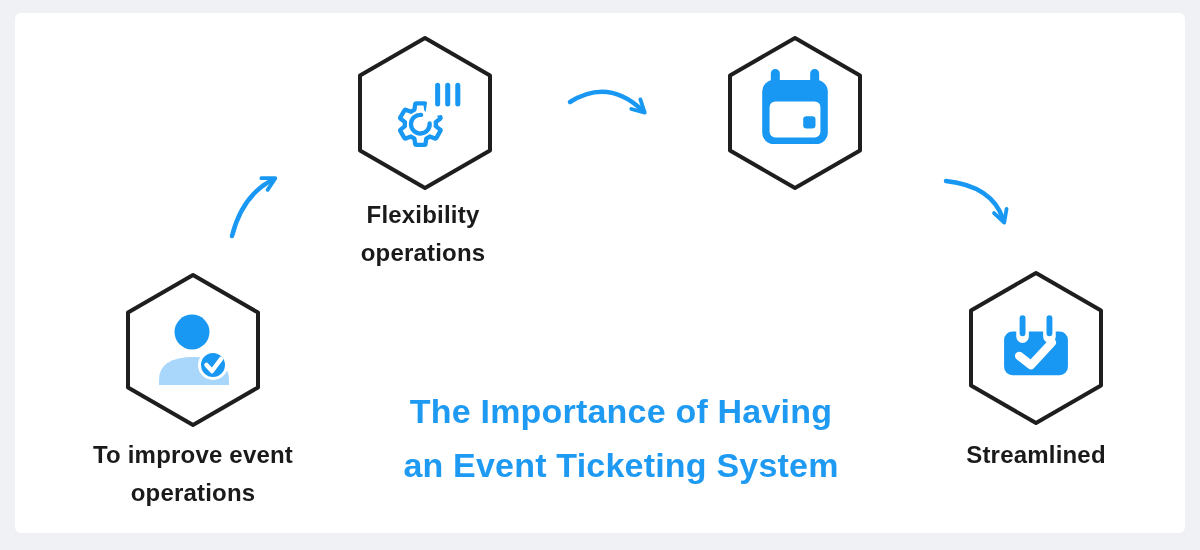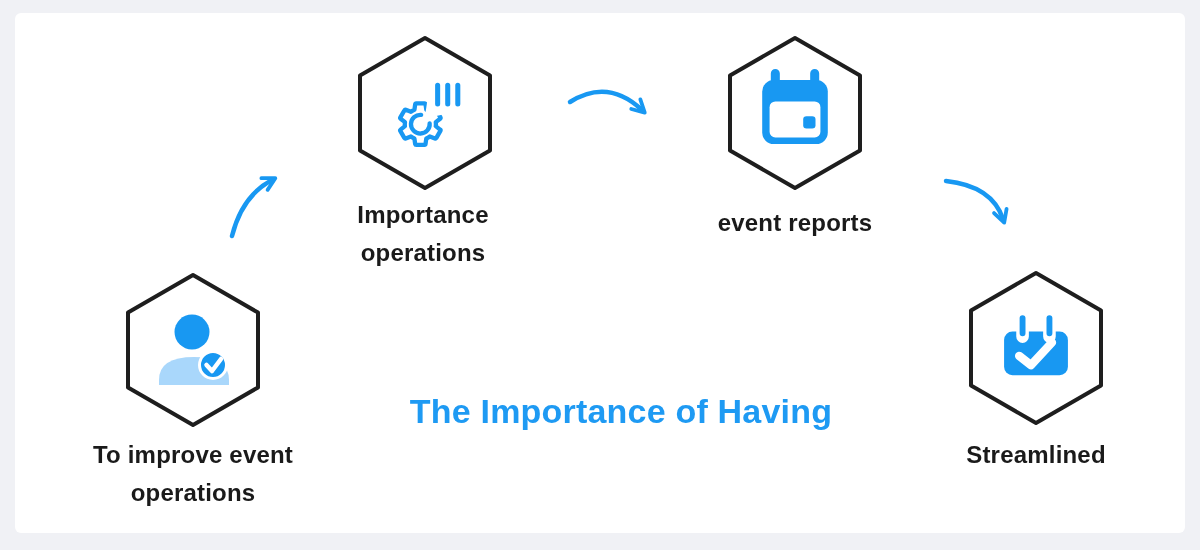--- a/index.html
+++ b/index.html
@@ -64,49 +64,49 @@
   <svg class="abs" style="left:38px;top:44px;" width="72" height="75" viewBox="0 0 100 104">
     <g transform="translate(2,28) scale(3)">
       <path d="M19.14 12.94c.04-.3.06-.61.06-.94 0-.32-.02-.64-.07-.94l2.03-1.58c.18-.14.23-.41.12-.61l-1.92-3.32c-.12-.22-.37-.29-.59-.22l-2.39.96c-.5-.38-1.03-.7-1.62-.94l-.36-2.54c-.04-.24-.24-.41-.48-.41h-3.84c-.24 0-.43.17-.47.41l-.36 2.54c-.59.24-1.13.57-1.62.94l-2.39-.96c-.22-.08-.47 0-.59.22L2.74 8.87c-.12.21-.08.47.12.61l2.03 1.58c-.05.3-.09.63-.09.94 0 .31.02.64.07.94l-2.03 1.58c-.18.14-.23.41-.12.61l1.92 3.32c.12.22.37.29.59.22l2.39-.96c.5.38 1.03.7 1.62.94l.36 2.54c.05.24.24.41.48.41h3.84c.24 0 .44-.17.47-.41l.36-2.54c.59-.24 1.13-.56 1.62-.94l2.39.96c.22.08.47 0 .59-.22l1.92-3.32c.12-.22.07-.47-.12-.61l-2.03-1.58z" fill="none" stroke="#1898F2" stroke-width="2" stroke-linejoin="round"></path>
     </g>
     <polygon points="44,56 52,2 100,2 100,44" fill="#FFFFFF"></polygon>
     <path d="M 50.9 62.9 A 13 13 0 1 1 39.1 51.1" fill="none" stroke="#1898F2" stroke-width="6" stroke-linecap="round"></path>
     <path d="M62 10 V36 M76 10 V36 M90 10 V36" fill="none" stroke="#1898F2" stroke-width="7" stroke-linecap="round"></path>
   </svg>
 </div>
 <div class="node-label" style="left:273px;top:196px;">
-  <div>Importance</div>
+  <div>Flexibility</div>
   <div>operations</div>
 </div>
 
 <div class="abs" style="left:725px;top:34px;width:140px;height:158px;">
   <svg width="140" height="158" viewBox="0 0 140 158">
     <polygon points="70,4 135,41.5 135,116.5 70,154 5,116.5 5,41.5" fill="#FFFFFF" stroke="#1E1E1E" stroke-width="4" stroke-linejoin="round"></polygon>
   </svg>
   <svg class="abs" style="left:29px;top:33px;" width="82" height="82" viewBox="0 0 100 100">
     <path d="M26 8 V22 M74 8 V22" fill="none" stroke="#1898F2" stroke-width="11" stroke-linecap="round"></path>
     <rect x="10" y="16" width="80" height="78" rx="14" fill="#1898F2"></rect>
     <rect x="19" y="42" width="62" height="44" rx="7" fill="#FFFFFF"></rect>
     <rect x="60" y="60" width="15" height="15" rx="4" fill="#1898F2"></rect>
   </svg>
 </div>
 <div class="node-label" style="left:645px;top:204px;">
-  <div>event reports</div>
 </div>
 
 <div class="abs" style="left:966px;top:269px;width:140px;height:158px;">
   <svg width="140" height="158" viewBox="0 0 140 158">
     <polygon points="70,4 135,41.5 135,116.5 70,154 5,116.5 5,41.5" fill="#FFFFFF" stroke="#1E1E1E" stroke-width="4" stroke-linejoin="round"></polygon>
   </svg>
   <svg class="abs" style="left:28px;top:34px;" width="84" height="84" viewBox="0 0 100 100">
     <rect x="12" y="34" width="76" height="52" rx="10" fill="#1898F2"></rect>
     <path d="M34 20 V40 M66 20 V40" fill="none" stroke="#FFFFFF" stroke-width="15" stroke-linecap="round"></path>
     <path d="M34 18 V36 M66 18 V36" fill="none" stroke="#1898F2" stroke-width="7" stroke-linecap="round"></path>
     <path d="M30 63 L44 74 L69 47" fill="none" stroke="#FFFFFF" stroke-width="10" stroke-linecap="round" stroke-linejoin="round"></path>
   </svg>
 </div>
 <div class="node-label" style="left:886px;top:436px;">
   <div>Streamlined</div>
 </div>
 
 <div class="main-title">
   <div>The Importance of Having</div>
+  <div>an Event Ticketing System</div>
 </div>
 
 </body></html>

